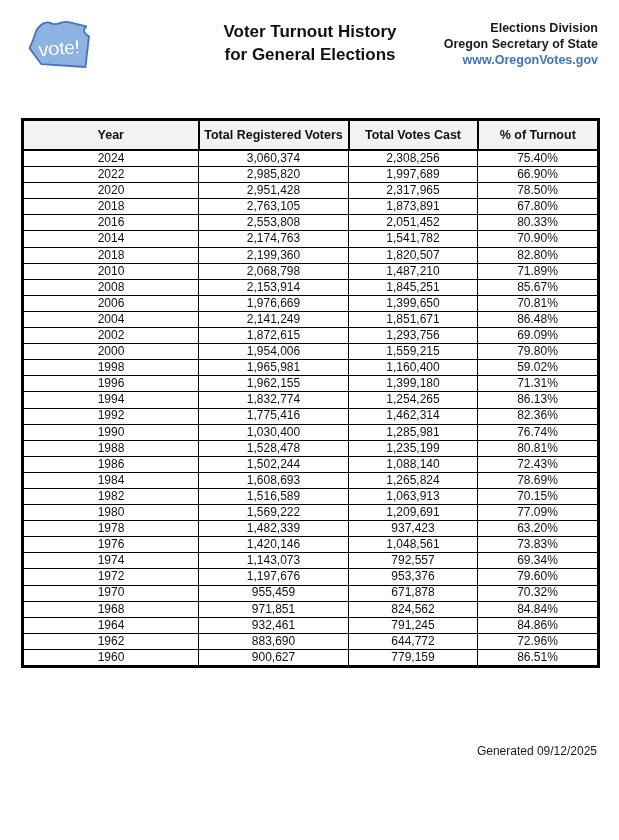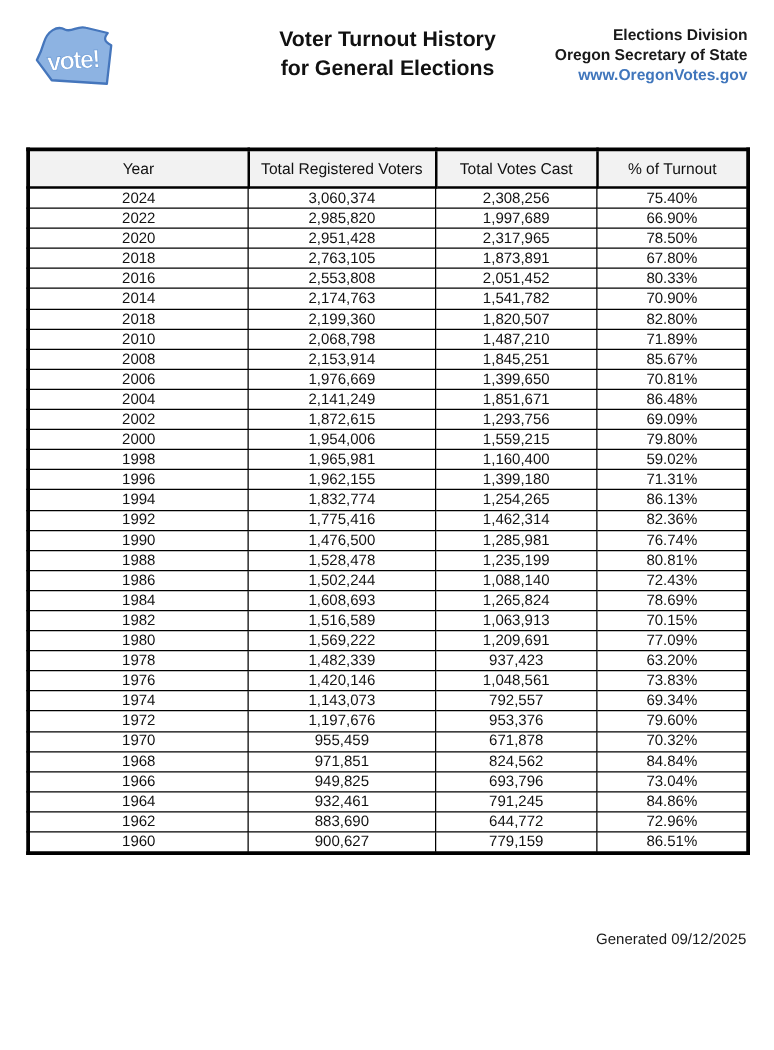--- a/index.html
+++ b/index.html
@@ -60,21 +60,21 @@
     width: 576px;
     border-collapse: collapse;
     table-layout: fixed;
     border: 3px solid #000000;
   }
   table.turnout th {
     background: #f2f2f2;
     border: 2px solid #000000;
     border-bottom-width: 2.5px;
     font-size: 12.5px;
-    font-weight: normal;
+    font-weight: bold;
     height: 28px;
     padding: 0;
     text-align: center;
     color: #111111;
   }
   table.turnout td {
     border: 1.6px solid #000000;
     font-size: 12px;
     height: 15.1px;
     padding: 0;
@@ -228,21 +228,21 @@
           <td>86.13%</td>
         </tr>
         <tr>
           <td>1992</td>
           <td>1,775,416</td>
           <td>1,462,314</td>
           <td>82.36%</td>
         </tr>
         <tr>
           <td>1990</td>
-          <td>1,476,500</td>
+          <td>1,030,400</td>
           <td>1,285,981</td>
           <td>76.74%</td>
         </tr>
         <tr>
           <td>1988</td>
           <td>1,528,478</td>
           <td>1,235,199</td>
           <td>80.81%</td>
         </tr>
         <tr>
@@ -299,26 +299,20 @@
           <td>671,878</td>
           <td>70.32%</td>
         </tr>
         <tr>
           <td>1968</td>
           <td>971,851</td>
           <td>824,562</td>
           <td>84.84%</td>
         </tr>
         <tr>
-          <td>1966</td>
-          <td>949,825</td>
-          <td>693,796</td>
-          <td>73.04%</td>
-        </tr>
-        <tr>
           <td>1964</td>
           <td>932,461</td>
           <td>791,245</td>
           <td>84.86%</td>
         </tr>
         <tr>
           <td>1962</td>
           <td>883,690</td>
           <td>644,772</td>
           <td>72.96%</td>

